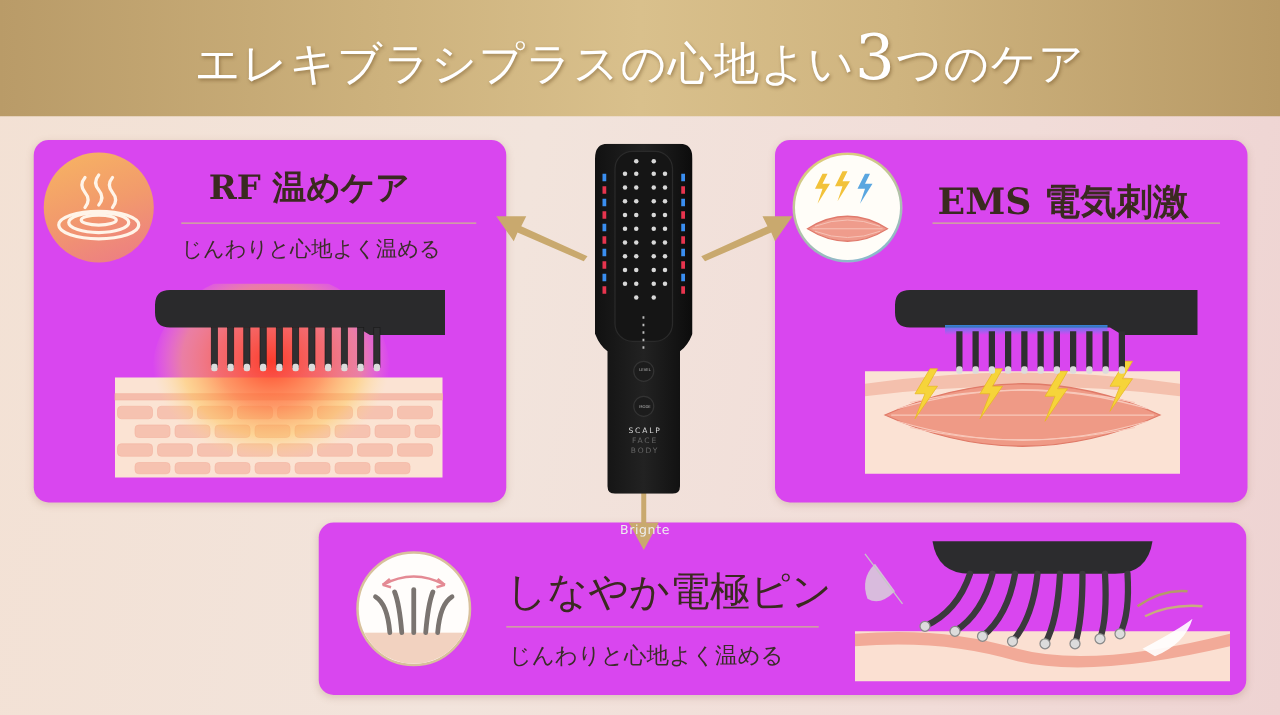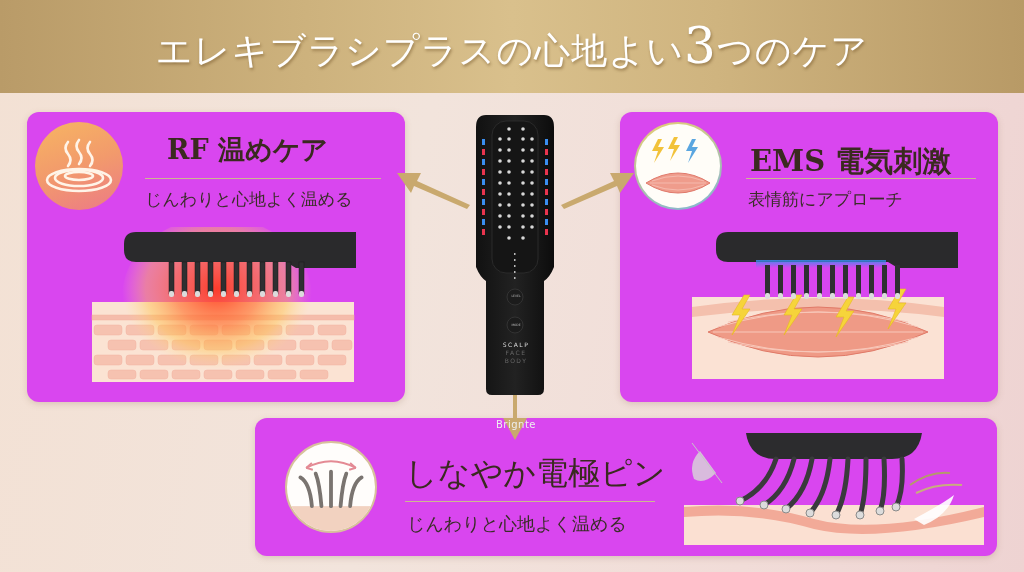--- a/index.html
+++ b/index.html
@@ -185,21 +185,20 @@
       <path d="M6 52 q32 -20 64 0 q-32 20 -64 0 z" fill="#ef9c8c" stroke="#e07a6c" stroke-width="1"></path>
       <g stroke="#f7c2b6" stroke-width="0.8" fill="none">
         <path d="M12 50 q26 -10 52 0"></path>
           <path d="M12 54 q26 10 52 0"></path>
           <path d="M10 52 h56"></path>
       </g>
     </svg>
   </div>
   <div class="card-title">EMS 電気刺激</div>
   <div class="rule"></div>
-  <div class="card-sub">表情筋にアプローチ</div>
   <div class="illus">
     <svg width="290" height="165" viewBox="0 0 290 165">
       <rect x="4" y="70" width="252" height="82" fill="#fbe2d4"></rect>
       <path d="M4 80 q126 -18 252 0 v10 q-126 -16 -252 0 z" fill="#f4c0ad"></path>
       <path d="M20 105 q110 -50 220 0 q-110 50 -220 0 z" fill="#ef9a86" stroke="#e07a68" stroke-width="1"></path>
       <g stroke="#f8c8ba" stroke-width="1" fill="none">
         <path d="M30 100 q100 -30 200 0"></path>
           <path d="M30 110 q100 30 200 0"></path>
           <path d="M25 105 h210"></path>
           <path d="M40 95 q90 -20 180 0"></path>

